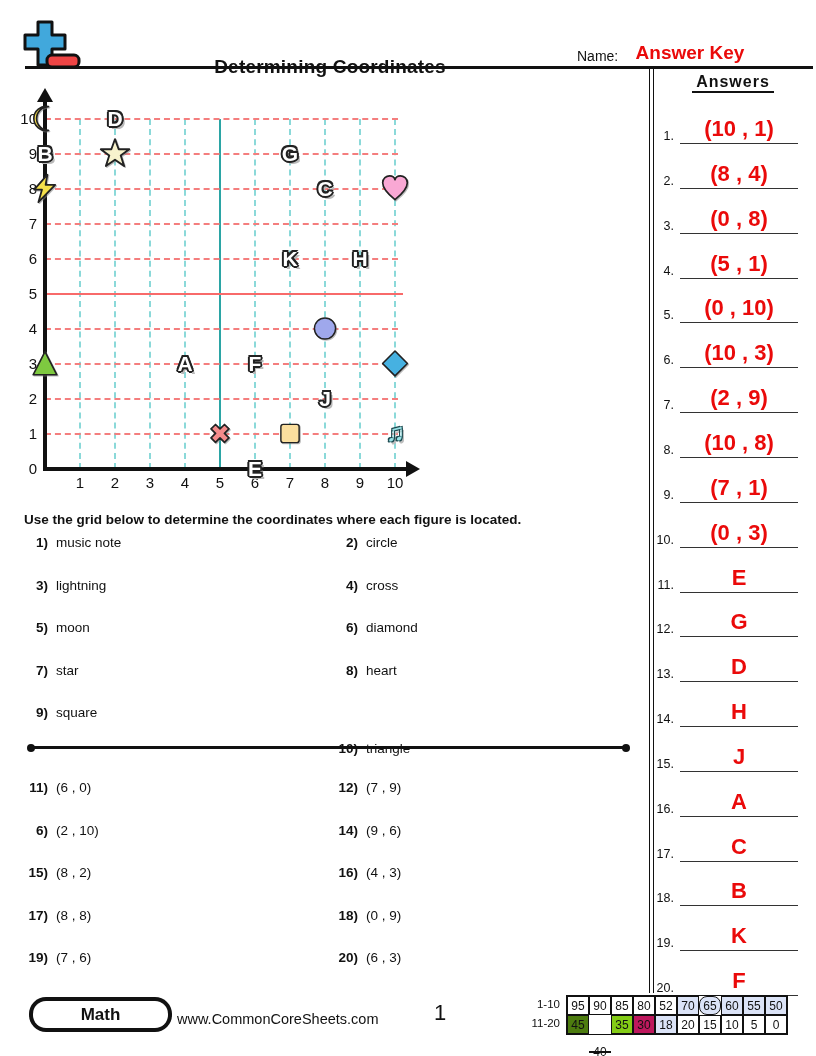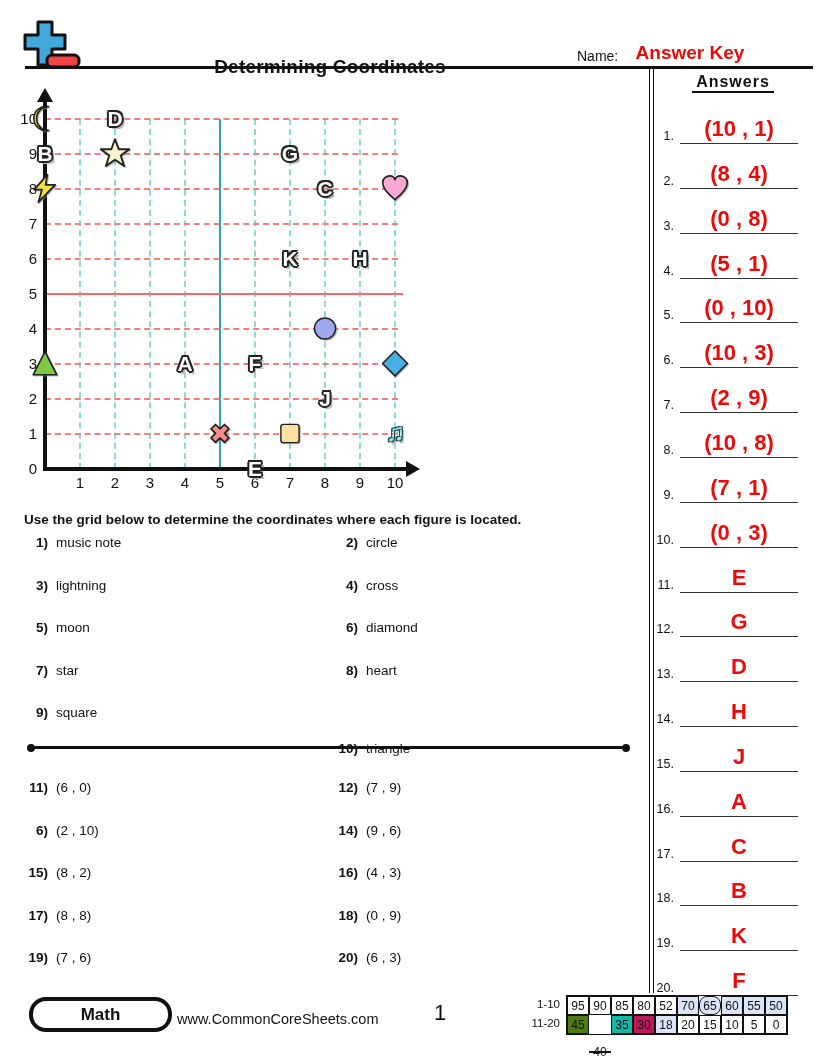--- a/index.html
+++ b/index.html
@@ -301,21 +301,21 @@
       <span class="score-cell">85</span>
       <span class="score-cell">80</span>
       <span class="score-cell">52</span>
       <span class="score-cell" style="background: rgb(219, 227, 247);">70</span>
       <span class="score-cell" style="background: rgb(219, 227, 247); border-radius: 8px;">65</span>
       <span class="score-cell" style="background: rgb(219, 227, 247);">60</span>
       <span class="score-cell" style="background: rgb(219, 227, 247);">55</span>
       <span class="score-cell" style="background: rgb(219, 227, 247);">50</span>
       <span class="score-cell" style="background: #4d7c0f;">45</span>
       <span class="score-cell" style="background: rgb(219, 227, 247); margin-top: 36px;">40</span>
-      <span class="score-cell" style="background: #14b8a6;">35</span>
+      <span class="score-cell" style="background: #84cc16;">35</span>
       <span class="score-cell" style="background: #be185d;">30</span>
       <span class="score-cell" style="background: rgb(219, 227, 247);">18</span>
       <span class="score-cell">20</span>
       <span class="score-cell">15</span>
       <span class="score-cell">10</span>
       <span class="score-cell">5</span>
       <span class="score-cell">0</span>
     </div>
 
 </div>

